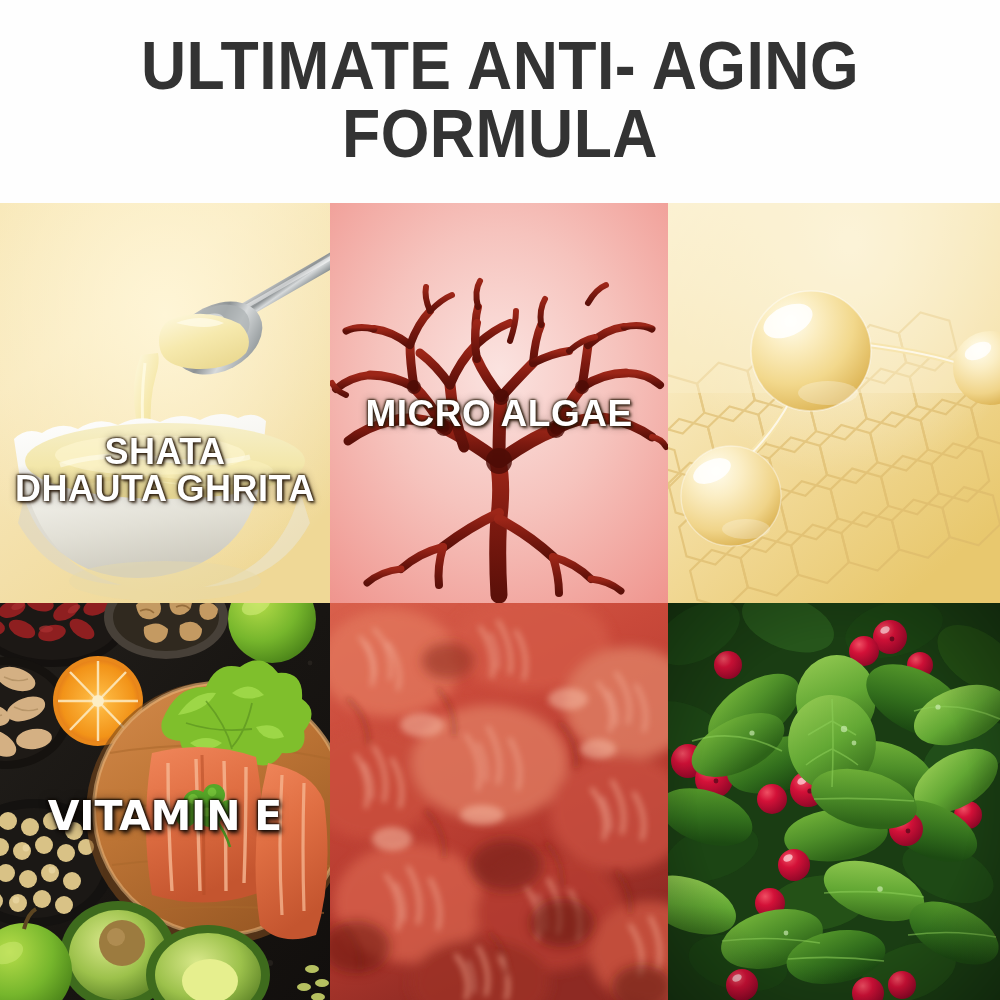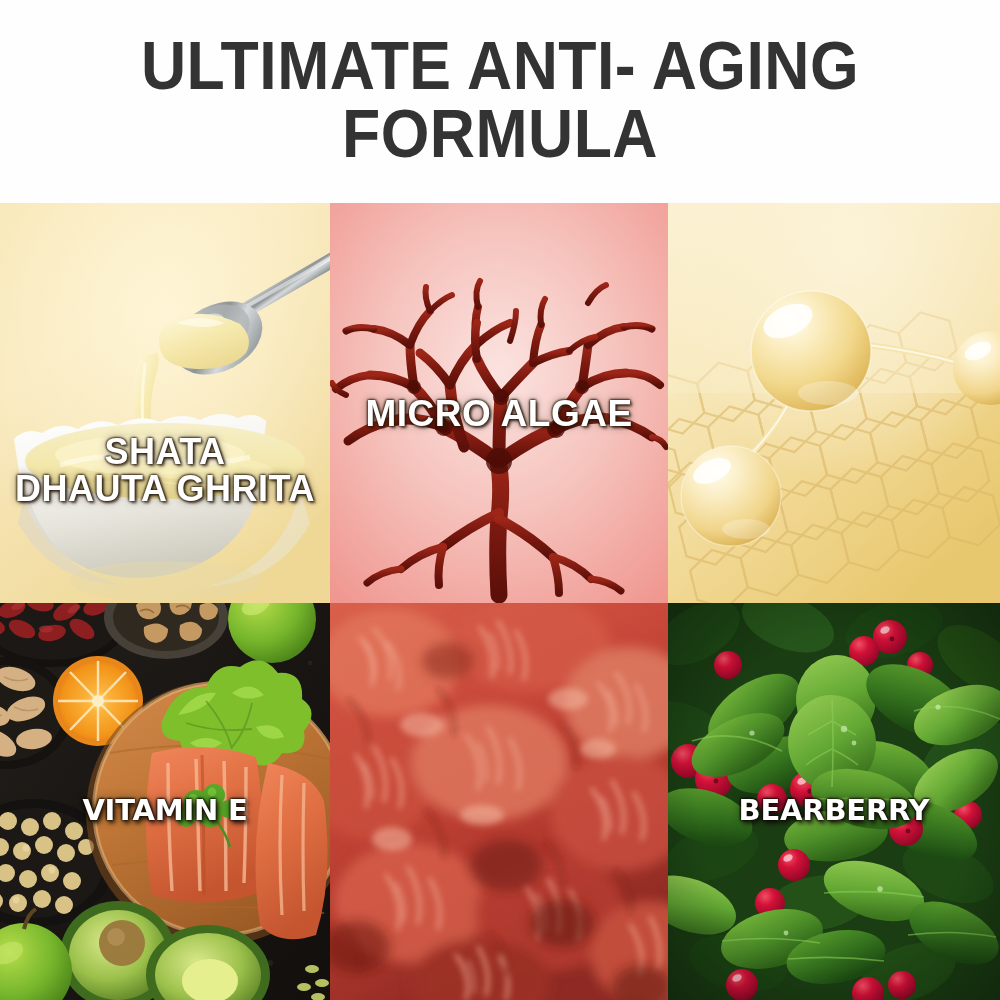--- a/index.html
+++ b/index.html
@@ -63,21 +63,21 @@
       2px 2px 3px rgba(40,25,10,.85),
       -1px -1px 2px rgba(40,25,10,.55),
       1px -1px 2px rgba(40,25,10,.55),
       -1px 1px 2px rgba(40,25,10,.55),
       0 0 8px rgba(30,20,5,.45);
   }
   .row1 .label.two-line { top:188px; font-size:36px;margin-top:43px; }
   
   .row2 .label {
     font-family:"DejaVu Sans", sans-serif;
-    font-size:29px;
+    font-size:41px;
     letter-spacing:-0.2px;
     top:193px;
     text-shadow:
       2px 3px 4px rgba(15,10,5,.9),
       -1px -1px 2px rgba(15,10,5,.6),
       1px -1px 2px rgba(15,10,5,.6),
       -1px 1px 2px rgba(15,10,5,.6),
       0 0 10px rgba(0,0,0,.5);
   }
 </style>
@@ -794,17 +794,16 @@
 
           <rect width="332" height="397" fill="url(#bbVig)"></rect>
           <defs>
             <radialGradient id="bbVig" cx="0.5" cy="0.5" r="0.75">
               <stop offset="55%" stop-color="#000000" stop-opacity="0"></stop>
               <stop offset="100%" stop-color="#000000" stop-opacity=".38"></stop>
             </radialGradient>
           </defs>
         </svg>
       </div>
-      <div class="label">BEARBERRY</div>
     </div>
 
   </div>
 </div>
 
 </body></html>

